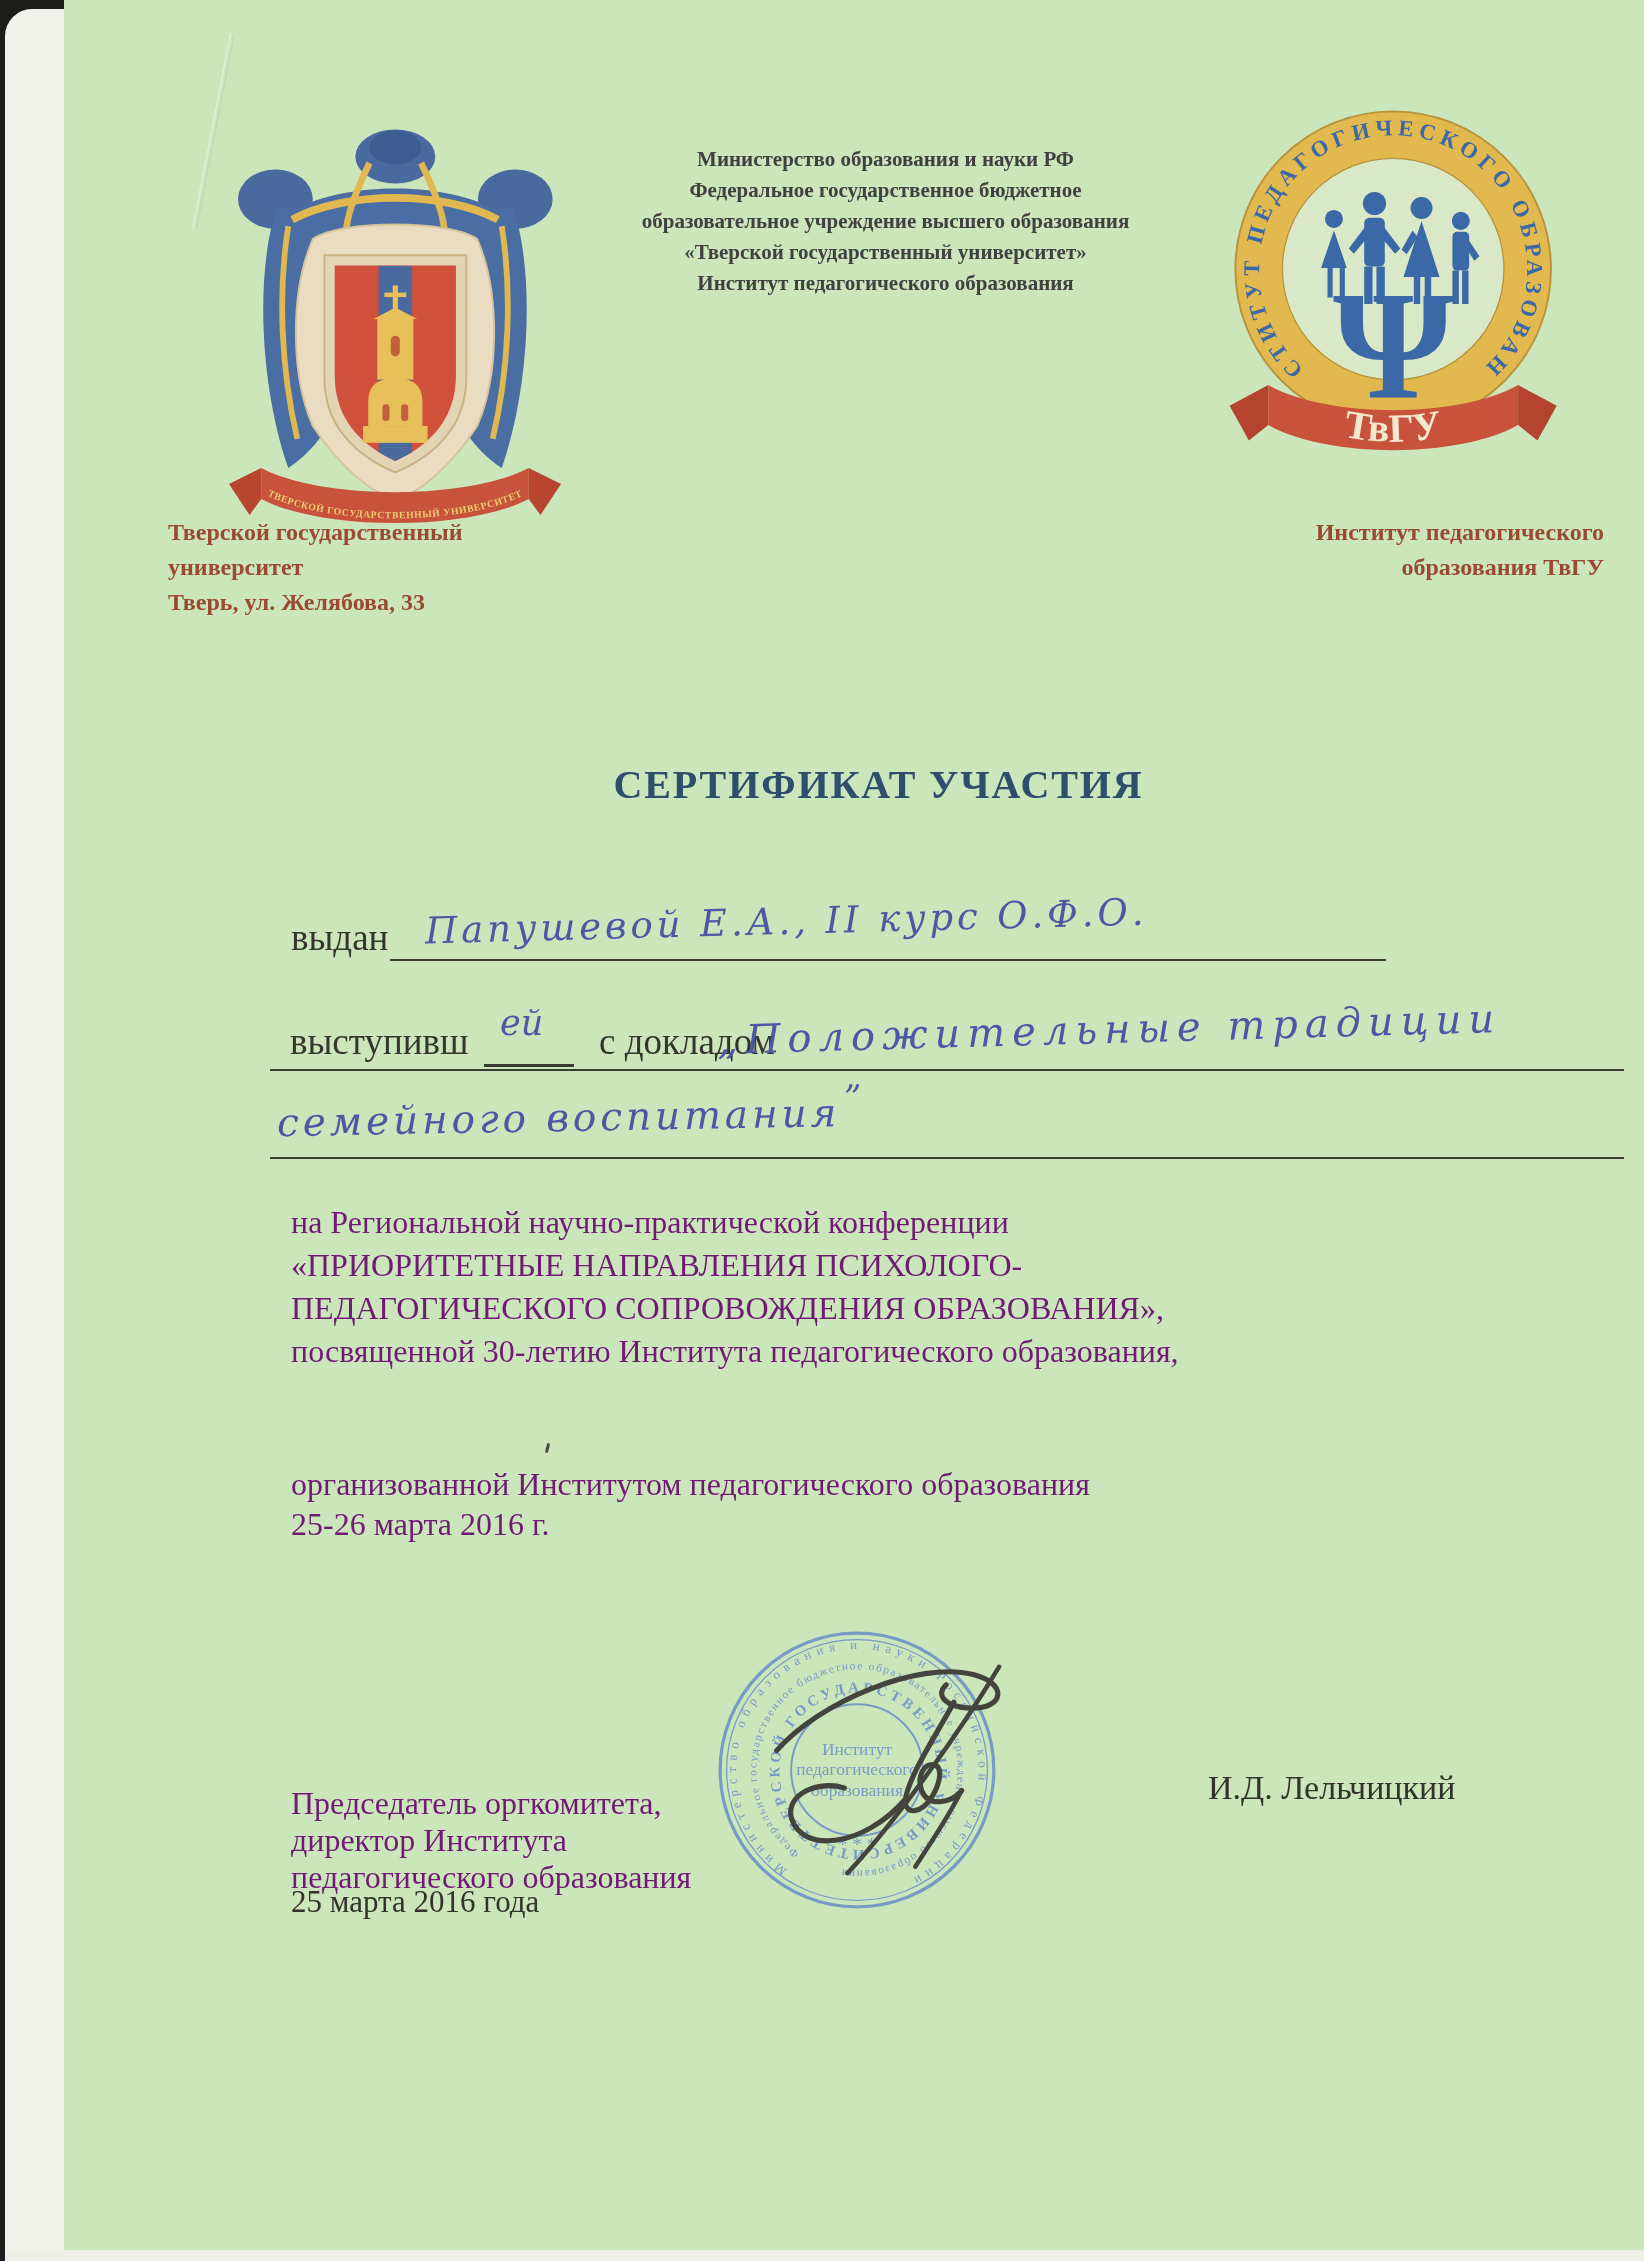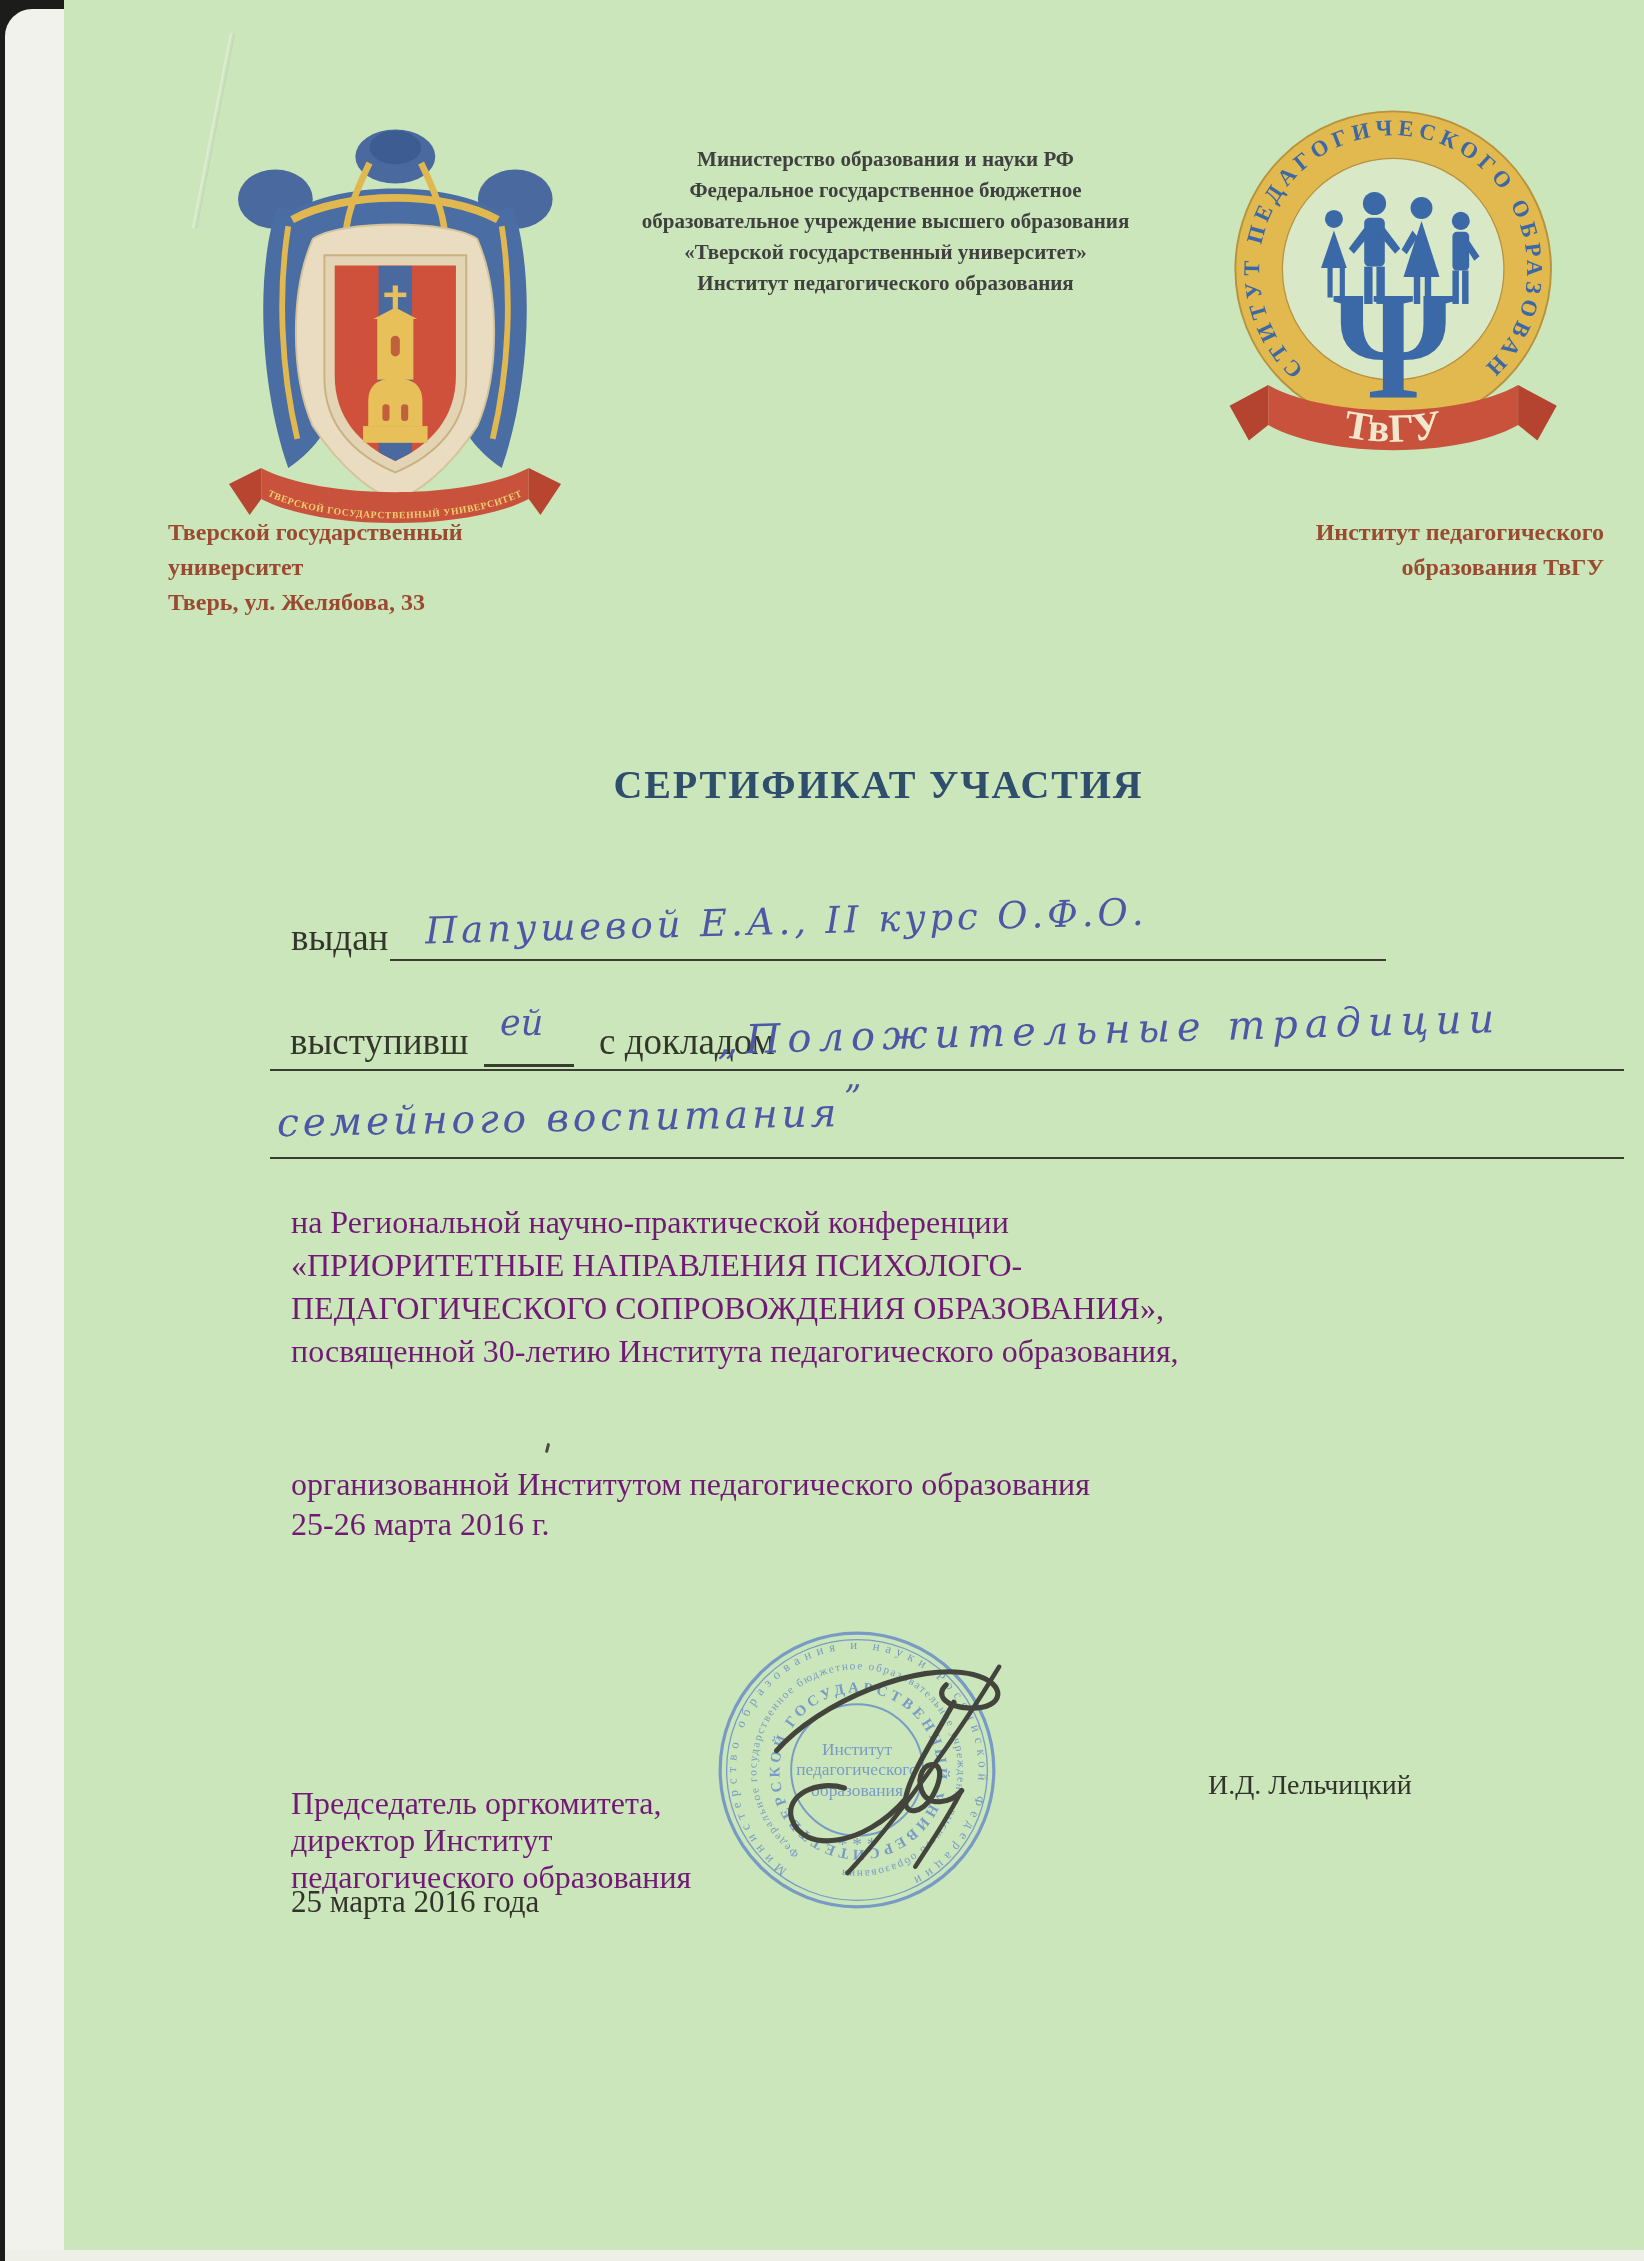--- a/index.html
+++ b/index.html
@@ -20,21 +20,21 @@
   .hand-name{left:361px;top:900px;font-size:37px;letter-spacing:3.9px;transform:rotate(-1.5deg);}
   .hand-ei{left:436px;top:1003px;font-size:35px;}
   .hand-line1{left:653px;top:1006px;font-size:40px;letter-spacing:7px;transform:rotate(-1.6deg);}
   .hand-line1 .q{letter-spacing:1.3px;margin-right:6.4px;}
   .hand-line2{left:213px;top:1095px;font-size:39px;letter-spacing:3.9px;transform:rotate(-1deg);}
   .hand-line2 .qc{position:relative;top:-17px;font-size:34px;margin-left:3.9px;}
   .para{font-size:32px;color:#701a75;white-space:nowrap;}
   .para-conf{left:227px;top:1201px;line-height:43px;}
   .para-org{left:227px;top:1464px;line-height:40px;}
   .para-chair{left:227px;top:1745px;line-height:37px;margin-top:40px;}
-  .signer{left:1144px;top:1769px;font-size:28px;color:#32332b;}
+  .signer{left:1144px;top:1769px;font-size:34px;color:#32332b;}
   .date-bottom{left:227px;top:1884px;font-size:31px;color:#32332b;}
   .stray{left:482px;top:1443px;width:3.2px;height:10.3px;background:#4a4b40;border-radius:1.9px;transform:rotate(14deg);}
   svg text{font-family:"Liberation Serif","DejaVu Serif",serif;}
 </style>
 </head>
 <body>
 
 <div class="abs scan-white"></div>
 <div class="abs scan-white-bottom"></div>
 
@@ -162,21 +162,21 @@
 
   <div class="abs stray"></div>
 
   <div class="abs para para-org">
     <div>организованной Институтом педагогического образования</div>
     <div>25-26 марта 2016 г.</div>
   </div>
 
   <div class="abs para para-chair">
     <div>Председатель оргкомитета,</div>
-    <div>директор Институт</div>
+    <div>директор Института</div>
     <div>педагогического образования</div>
   </div>
 
   <svg class="abs" style="left:651px;top:1628px;" width="284" height="284" viewBox="0 0 440 440">
     <g fill="#7295c7" opacity="0.92">
       <circle cx="220" cy="220" r="212" fill="none" stroke="#7295c7" stroke-width="5"></circle>
       <circle cx="220" cy="220" r="202" fill="none" stroke="#7295c7" stroke-width="2"></circle>
       <circle cx="220" cy="220" r="102" fill="none" stroke="#7295c7" stroke-width="3"></circle>
       <path id="stampR1" d="M112,374 A188,188 0 1 1 126,383" fill="none"></path>
       <path id="stampR2" d="M131,348 A156,156 0 1 1 142,355" fill="none"></path>

